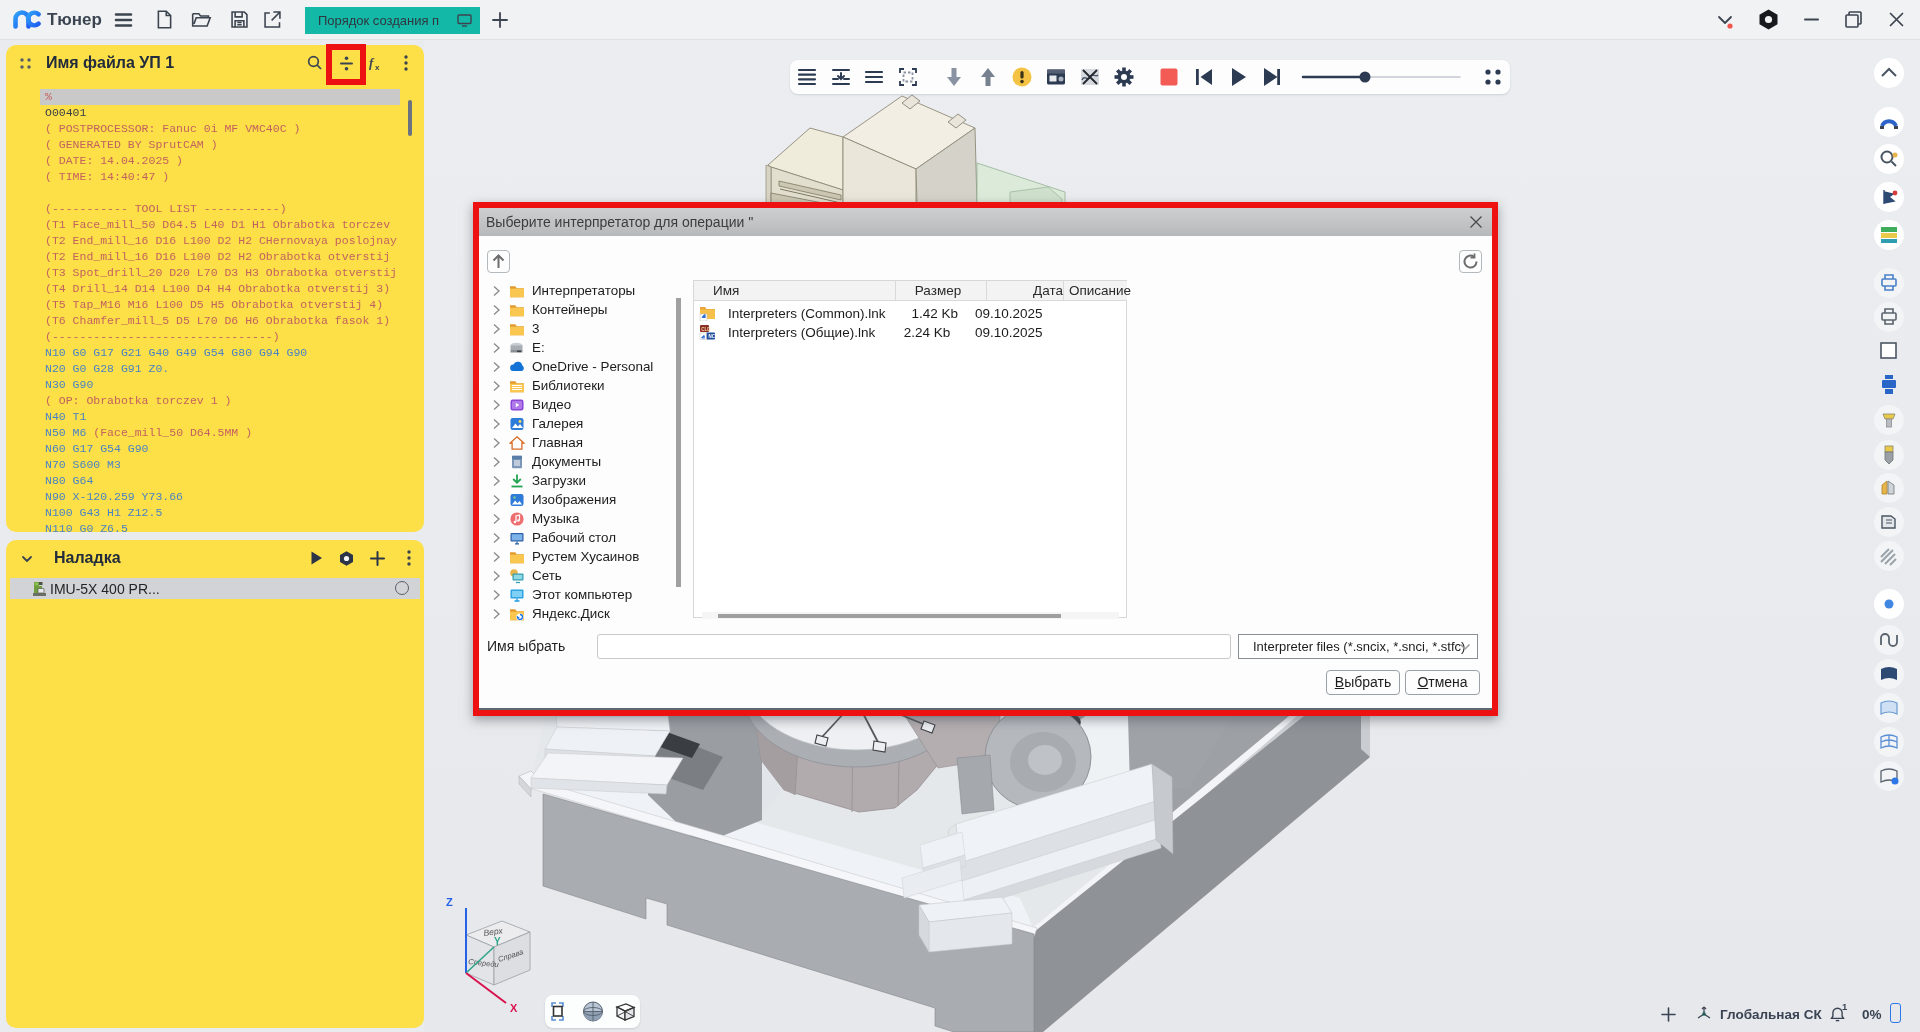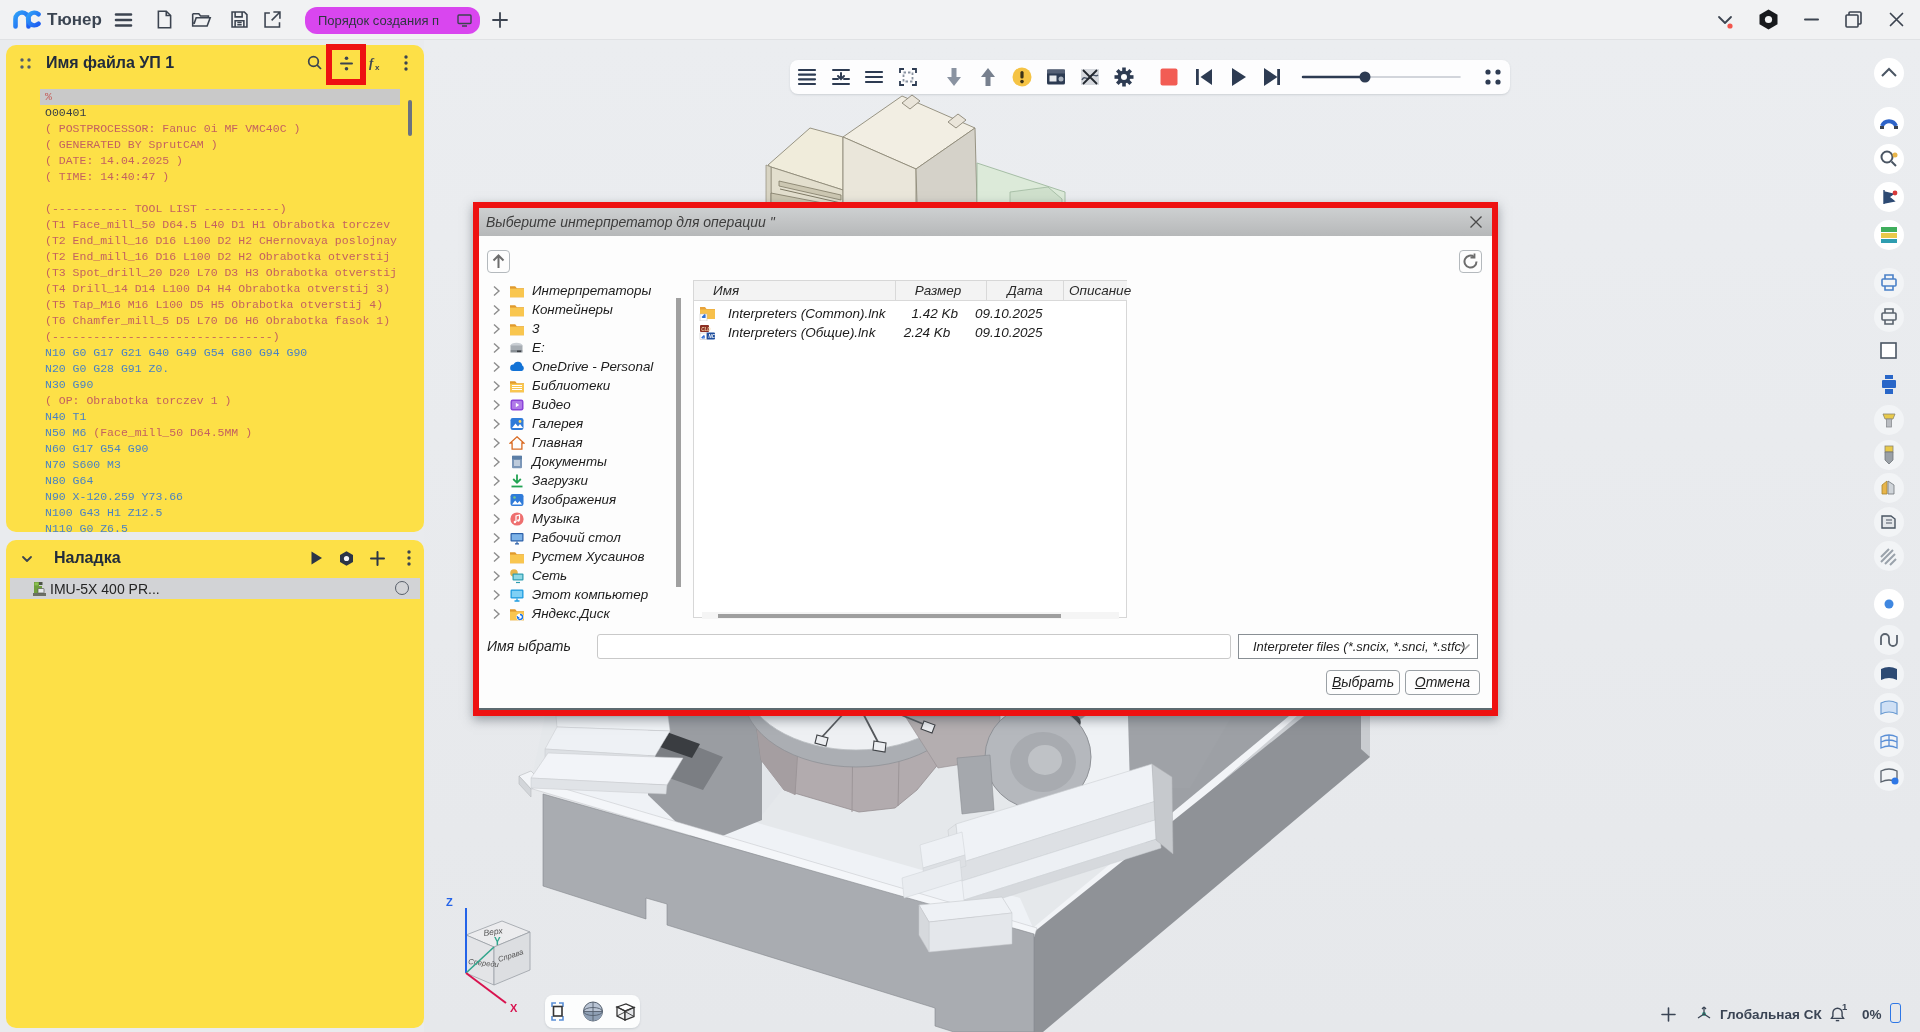--- a/index.html
+++ b/index.html
@@ -2,33 +2,33 @@
 <html lang="ru"><head>
 <meta charset="UTF-8">
 <style>
   * { margin:0; padding:0; box-sizing:border-box; }
   html,body { width:1920px; height:1032px; overflow:hidden; font-family:"Liberation Sans", sans-serif; background:#e9ebee; }
   
   #topbar { position:absolute; left:0; top:0; width:1920px; height:40px; background:#f1f2f3; border-bottom:1px solid #e0e2e4; }
   #logo { position:absolute; left:13px; top:10px; width:28px; height:19px; }
   #apptitle { position:absolute; left:47px; top:10px; font-size:17px; font-weight:700; color:#3b4552; }
   .tico { position:absolute; top:8px; width:24px; height:24px; color:#3c4450; }
-  #tab1 { position:absolute; left:305px; top:7px; width:175px; height:27px; background:#d946ef; border-radius:12px; color:#2f3640; font-size:13px; line-height:27px; padding-left:13px; white-space:nowrap; overflow:hidden; }
+  #tab1 { position:absolute; left:305px; top:7px; width:175px; height:27px; background:#14b8a6; border-radius:0; color:#2f3640; font-size:13px; line-height:27px; padding-left:13px; white-space:nowrap; overflow:hidden; }
   
   .panel { position:absolute; left:6px; width:418px; background:#fde047; border-radius:10px; }
   #panel1 { top:45px; height:487px; overflow:hidden; }
   #panel2 { top:540px; height:488px; }
   .ph-title { position:absolute; font-size:16px; font-weight:700; color:#222c3c; }
   #code { position:absolute; left:39px; top:44px; width:363px; height:450px; overflow:hidden; font-family:"Liberation Mono", monospace; font-size:11.5px; line-height:16px; white-space:pre; }
   #code .ln { height:16px; }
   .cR { color:#c4625f; } .cB { color:#4a82c3; } .cD { color:#3a3f46; }
   #selline { position:absolute; left:34px; top:44px; width:360px; height:16px; background:#c9c9c9; }
   #vtoolbar { position:absolute; left:790px; top:60px; width:720px; height:34px; background:#fdfdfe; border-radius:8px; box-shadow:0 1px 2px rgba(120,130,140,.25); }
   
-  #redframe { position:absolute; left:473px; top:202px; width:1025px; height:514px; background:#ee1111; box-shadow:0 4px 10px rgba(70,80,90,.5);font-style:italic; }
+  #redframe { position:absolute; left:473px; top:202px; width:1025px; height:514px; background:#ee1111; box-shadow:0 4px 10px rgba(70,80,90,.5); }
   #dialog { position:absolute; left:6px; top:6px; width:1013px; height:502px; background:#fdfdfd; border-bottom:2px solid #5c6a70; }
   #dtitle { position:absolute; left:0; top:0; width:1013px; height:28px; background:linear-gradient(180deg,#cdd0d1 0%,#c3c5c6 45%,#b6b8b9 100%); font-size:14px; color:#3d3d3d; line-height:28px; padding-left:7px; }
   #dclose { position:absolute; right:8px; top:6px; width:16px; height:16px; }
   .dbtn { position:absolute; height:25px; background:#fdfdfd; border:1px solid #9aa0a5; border-radius:4px; font-size:14px; color:#1c1c1c; text-align:center; line-height:23px; }
   #fname-label { position:absolute; left:8px; top:430px; font-size:14px; color:#1e1e1e; }
   #fname-input { position:absolute; left:118px; top:426px; width:634px; height:25px; background:#fff; border:1px solid #c9c9c9; border-radius:3px; }
   #ftype { position:absolute; left:759px; top:426px; width:240px; height:25px; background:#fff; border:1px solid #898f94; font-size:13px; color:#1c1c1c; line-height:23px; padding-left:14px; white-space:nowrap; overflow:hidden; }
   
   #upbtn { position:absolute; left:8px; top:42px; width:23px; height:23px; border:1px solid #b4b9bd; border-radius:4px; background:#fdfdfd; }
   #pathinput { position:absolute; left:30px; top:42px; width:946px; height:23px; border:1px solid #c9c9c9; border-radius:3px; background:#fff; font-size:13.5px; color:#1c1c1c; line-height:21px; padding-left:7px; }
@@ -670,21 +670,21 @@
             <path d="M11 8.5a2.5 2.5 0 1 1-2.4 3.1" fill="none" stroke="#1a73e8" stroke-width="1.3"></path>
             <path d="M8.2 10l.4 1.8 1.7-.5" fill="none" stroke="#1a73e8" stroke-width="1.1"></path>
           </svg>
           <span class="lbl">Яндекс.Диск</span>
         </div>
   </div>
   <div style="position:absolute;left:197px;top:90px;width:5px;height:289px;background:#a0a0a0"></div>
   <div id="flist">
     <div class="hcell" style="left:0;width:202px;padding-left:19px">Имя</div>
     <div class="hcell" style="left:202px;width:91px;text-align:center;padding-right:6px">Размер</div>
-    <div class="hcell" style="left:293px;width:77px;text-align:center">Дата</div>
+    <div class="hcell" style="left:293px;width:77px;text-align:right">Дата</div>
     <div class="hcell" style="left:370px;width:63px;border-right:none;padding-left:5px">Описание</div>
     <svg class="frow" style="left:5px;top:24px;width:17px;height:16px" viewBox="0 0 17 16">
           <path d="M1 2h5l1.5 2H16v10H1z" fill="#e8a33d"></path>
           <path d="M1 4.5h15V14H1z" fill="#f7c04b"></path>
           <rect x="1" y="9" width="7" height="7" fill="#fff" stroke="#bbb" stroke-width="0.5"></rect>
           <path d="M3 12.5l3-3M6 9.5v3h-3" stroke="#2f6fd6" stroke-width="1.2" fill="none"></path>
         </svg>
     <div class="frow" style="left:34px;top:23px">Interpreters (Common).lnk</div>
     <div class="frow" style="left:202px;top:23px;width:62px;text-align:right">1.42 Kb</div>
     <div class="frow" style="left:281px;top:23px">09.10.2025</div>

